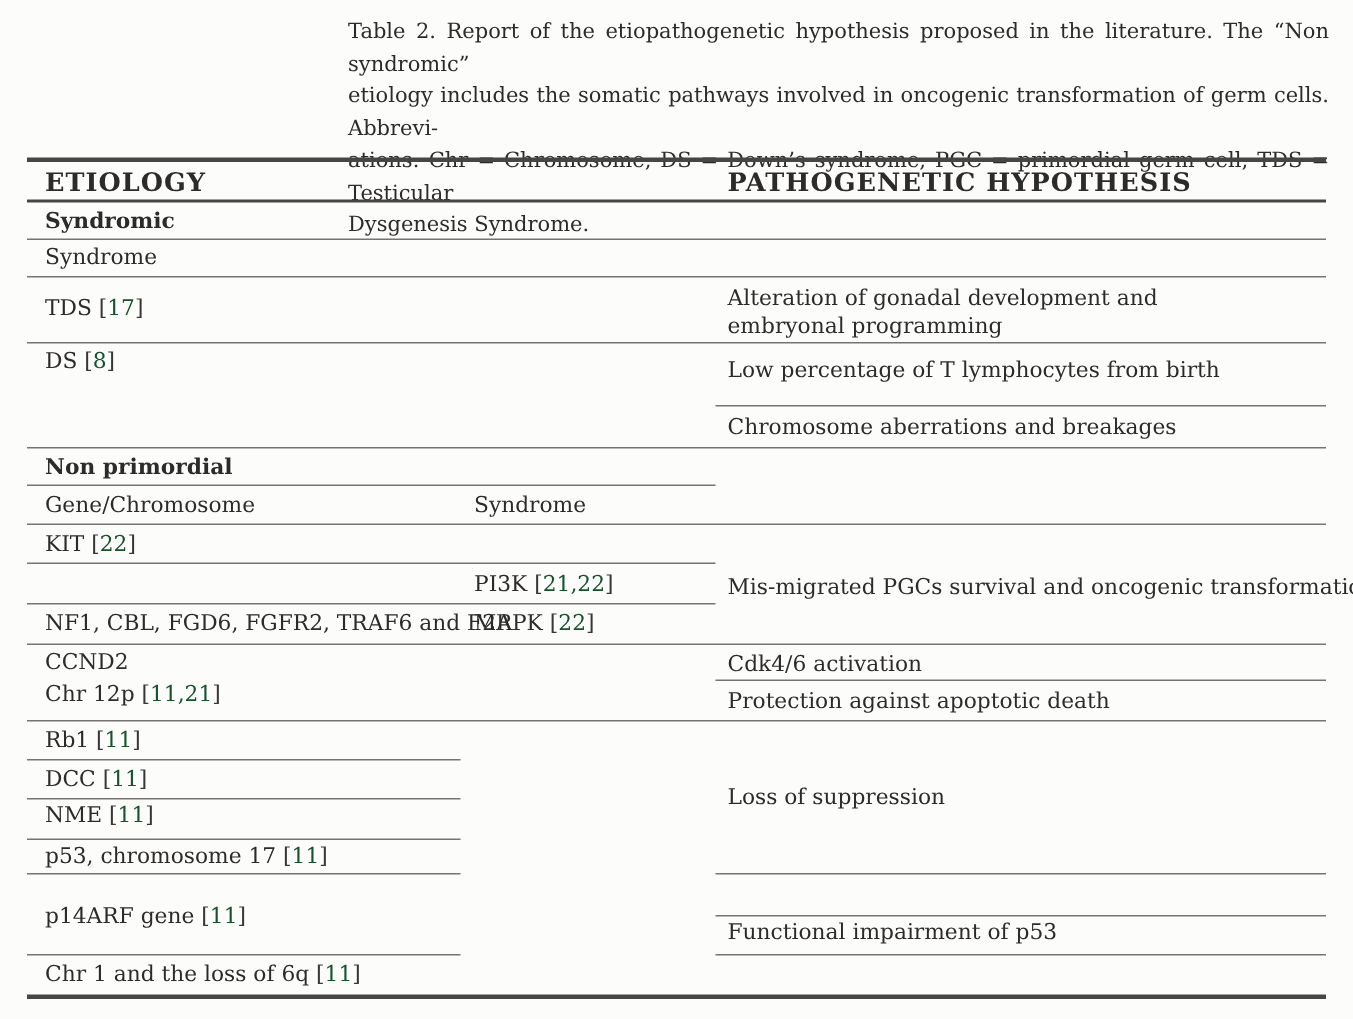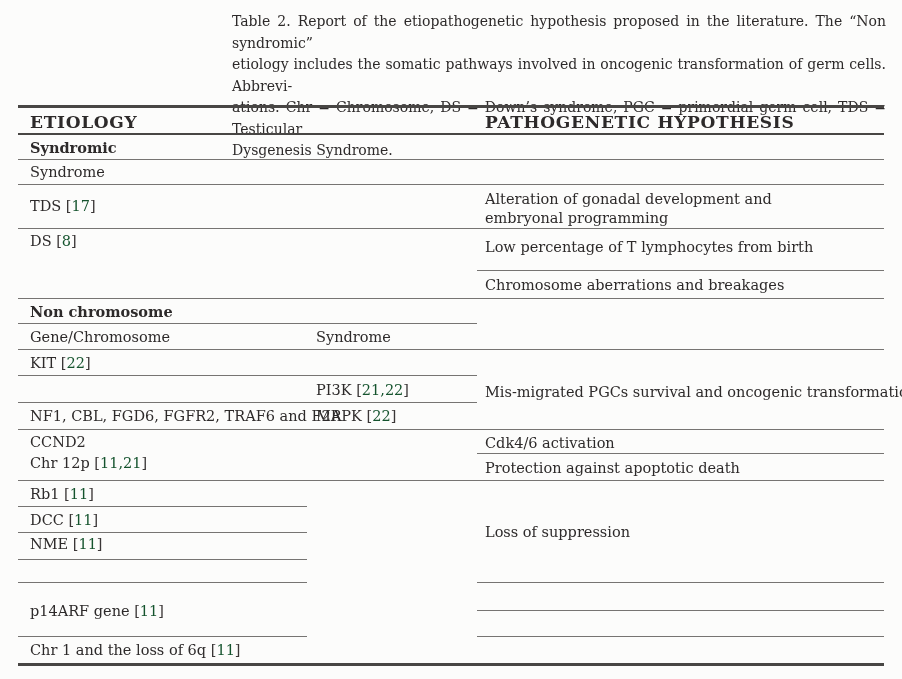--- a/index.html
+++ b/index.html
@@ -73,41 +73,43 @@
     <div class="cell" style="left:12px;top:59px">Syndrome</div>
 
     <div class="cell" style="left:12px;top:93px"><span>TDS</span> <span class="cit"><span class="br">[</span><span class="rn">17</span><span class="br">]</span></span></div>
     <div class="cell" style="left:467px;top:86px">Alteration of gonadal development and</div>
     <div class="cell" style="left:467px;top:105px">embryonal programming</div>
 
     <div class="cell" style="left:12px;top:128px"><span>DS</span> <span class="cit"><span class="br">[</span><span class="rn">8</span><span class="br">]</span></span></div>
     <div class="cell" style="left:467px;top:172px">Chromosome aberrations and breakages</div>
     <div class="cell" style="left:467px;top:134px">Low percentage of T lymphocytes from birth</div>
 
-    <div class="cell b" style="left:12px;top:198px">Non chromosome</div>
+    <div class="cell b" style="left:12px;top:198px">Non primordial</div>
     <div class="cell" style="left:12px;top:224px">Gene/Chromosome</div>
     <div class="cell" style="left:298px;top:224px">Syndrome</div>
 
     <div class="cell" style="left:12px;top:250px"><span>KIT</span> <span class="cit"><span class="br">[</span><span class="rn">22</span><span class="br">]</span></span></div>
 
     <div class="cell" style="left:298px;top:277px"><span>PI3K</span> <span class="cit"><span class="br">[</span><span class="rn">21,22</span><span class="br">]</span></span></div>
 
     <div class="cell" style="left:12px;top:303px">NF1, CBL, FGD6, FGFR2, TRAF6 and F2R</div>
     <div class="cell" style="left:298px;top:303px"><span>MAPK</span> <span class="cit"><span class="br">[</span><span class="rn">22</span><span class="br">]</span></span></div>
 
     <div class="cell" style="left:467px;top:279px">Mis-migrated PGCs survival and oncogenic transformation</div>
 
     <div class="cell" style="left:12px;top:329px">CCND2</div>
     <div class="cell" style="left:12px;top:350px"><span>Chr 12p</span> <span class="cit"><span class="br">[</span><span class="rn">11,21</span><span class="br">]</span></span></div>
     <div class="cell" style="left:467px;top:330px">Cdk4/6 activation</div>
     <div class="cell" style="left:467px;top:355px">Protection against apoptotic death</div>
 
     <div class="cell" style="left:12px;top:381px"><span>Rb1</span> <span class="cit"><span class="br">[</span><span class="rn">11</span><span class="br">]</span></span></div>
     <div class="cell" style="left:12px;top:407px"><span>DCC</span> <span class="cit"><span class="br">[</span><span class="rn">11</span><span class="br">]</span></span></div>
     <div class="cell" style="left:12px;top:431px"><span>NME</span> <span class="cit"><span class="br">[</span><span class="rn">11</span><span class="br">]</span></span></div>
+    <div class="cell" style="left:12px;top:458px"><span>p53, chromosome 17</span> <span class="cit"><span class="br">[</span><span class="rn">11</span><span class="br">]</span></span></div>
     <div class="cell" style="left:467px;top:419px">Loss of suppression</div>
 
     <div class="cell" style="left:12px;top:498px"><span>p14ARF gene</span> <span class="cit"><span class="br">[</span><span class="rn">11</span><span class="br">]</span></span></div>
+    <div class="cell" style="left:467px;top:509px">Functional impairment of p53</div>
 
     <div class="cell" style="left:12px;top:537px"><span>Chr 1 and the loss of 6q</span> <span class="cit"><span class="br">[</span><span class="rn">11</span><span class="br">]</span></span></div>
 
   </div>
 </div>
 
 </body></html>

